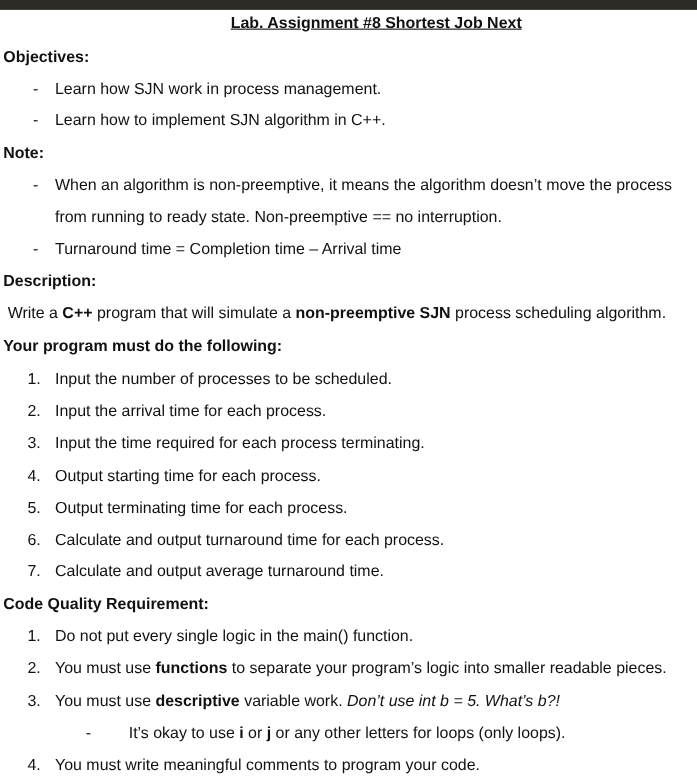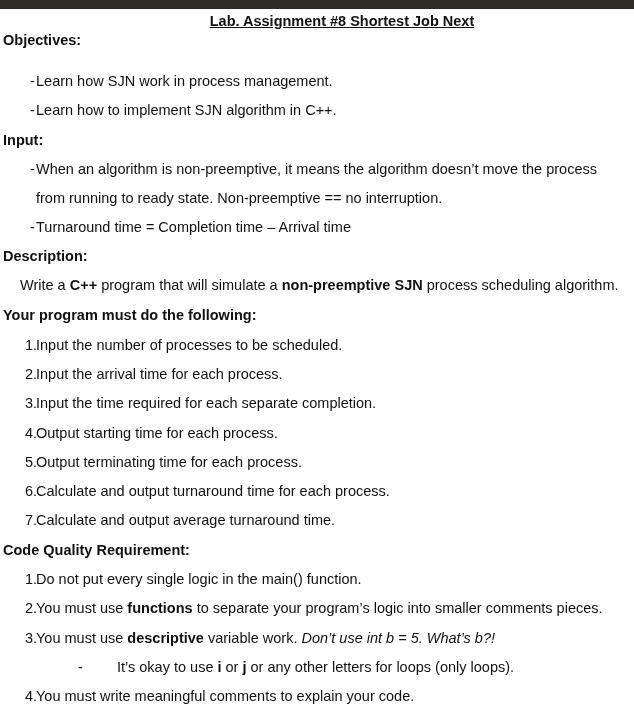--- a/index.html
+++ b/index.html
@@ -7,71 +7,71 @@
     width: 634px; height: 712px; overflow: hidden; background: #ffffff;
     font-family: "Liberation Sans", sans-serif; font-size: 14.5px; color: #111;
     position: relative;
   }
   .topbar { position: absolute; left: 0; top: 0; width: 634px; height: 9px; background: #2e2b27; }
   .line { position: absolute; white-space: nowrap; }
   .title { left: 0; width: 624px; top: 13px; text-align: center; font-weight: bold; text-decoration: underline; font-size: 14.5px; margin-left: 30px; }
   .heading { font-weight: bold; left: 3px; }
   .dash { position: absolute; left: 30px; }
   .num { position: absolute; left: 25px; }
-  .txt { position: absolute; left: 36px; }
+  .txt { position: absolute; left: 50px; }
   .subdash { position: absolute; left: 78px; }
   .subtxt { position: absolute; left: 98px; margin-left: 19px; }
   b { font-weight: bold; }
   i { font-style: italic; margin-top: 42px; }
 </style>
 </head>
 <body>
 
 <div class="topbar"></div>
 
 <div class="line title">Lab. Assignment #8 Shortest Job Next</div>
 
-<div class="line heading" style="top:32px">Objectives:</div>
+<div class="line heading" style="top:44px">Objectives:</div>
 <div class="line" style="top:73px;left:0">
     <span class="dash">-</span>
     <span class="txt">Learn how SJN work in process management.</span>
   </div>
 <div class="line" style="top:102px;left:0">
     <span class="dash">-</span>
     <span class="txt">Learn how to implement SJN algorithm in C++.</span>
   </div>
 
-<div class="line heading" style="top:132px">Input:</div>
+<div class="line heading" style="top:132px">Note:</div>
 <div class="line" style="top:161px;left:0">
     <span class="dash">-</span>
     <span class="txt">When an algorithm is non-preemptive, it means the algorithm doesn’t move the process</span>
   </div>
 <div class="line" style="top:190px;left:0">
     <span class="txt">from running to ready state. Non-preemptive == no interruption.</span>
   </div>
 <div class="line" style="top:219px;left:0">
     <span class="dash">-</span>
     <span class="txt">Turnaround time = Completion time – Arrival time</span>
   </div>
 
 <div class="line heading" style="top:248px">Description:</div>
-<div class="line" style="top:277px;left:20px"><span>Write a </span><b>C++</b><span> program that will simulate a </span><b>non-preemptive SJN</b><span> process scheduling algorithm.</span></div>
+<div class="line" style="top:277px;left:7px"><span>Write a </span><b>C++</b><span> program that will simulate a </span><b>non-preemptive SJN</b><span> process scheduling algorithm.</span></div>
 
 <div class="line heading" style="top:307px">Your program must do the following:</div>
 <div class="line" style="top:337px;left:0">
     <span class="num">1.</span>
     <span class="txt">Input the number of processes to be scheduled.</span>
   </div>
 <div class="line" style="top:366px;left:0">
     <span class="num">2.</span>
     <span class="txt">Input the arrival time for each process.</span>
   </div>
 <div class="line" style="top:395px;left:0">
     <span class="num">3.</span>
-    <span class="txt">Input the time required for each separate completion.</span>
+    <span class="txt">Input the time required for each process terminating.</span>
   </div>
 <div class="line" style="top:425px;left:0">
     <span class="num">4.</span>
     <span class="txt">Output starting time for each process.</span>
   </div>
 <div class="line" style="top:454px;left:0">
     <span class="num">5.</span>
     <span class="txt">Output terminating time for each process.</span>
   </div>
 <div class="line" style="top:483px;left:0">
@@ -83,26 +83,26 @@
     <span class="txt">Calculate and output average turnaround time.</span>
   </div>
 
 <div class="line heading" style="top:542px">Code Quality Requirement:</div>
 <div class="line" style="top:571px;left:0">
     <span class="num">1.</span>
     <span class="txt">Do not put every single logic in the main() function.</span>
   </div>
 <div class="line" style="top:600px;left:0">
     <span class="num">2.</span>
-    <span class="txt"><span>You must use </span><b>functions</b><span> to separate your program’s logic into smaller comments pieces.</span></span>
+    <span class="txt"><span>You must use </span><b>functions</b><span> to separate your program’s logic into smaller readable pieces.</span></span>
   </div>
 <div class="line" style="top:630px;left:0">
     <span class="num">3.</span>
     <span class="txt"><span>You must use </span><b>descriptive</b><span> variable work. </span><i>Don’t use int b = 5. What’s b?!</i></span>
   </div>
 <div class="line" style="top:659px;left:0">
     <span class="subdash">-</span>
     <span class="subtxt"><span>It’s okay to use </span><b>i</b><span> or </span><b>j</b><span> or any other letters for loops (only loops).</span></span>
   </div>
 <div class="line" style="top:688px;left:0">
     <span class="num">4.</span>
-    <span class="txt">You must write meaningful comments to explain your code.</span>
+    <span class="txt">You must write meaningful comments to program your code.</span>
   </div>
 
 </body></html>

